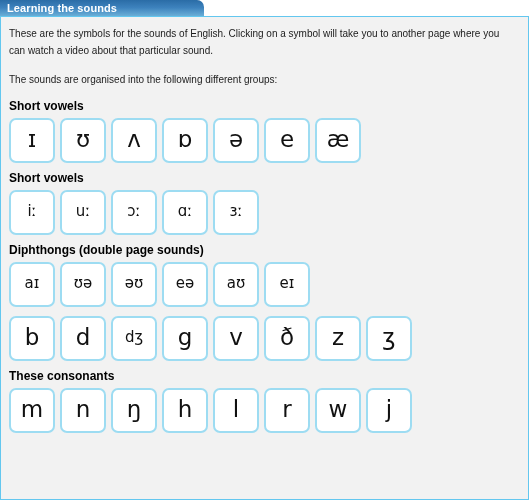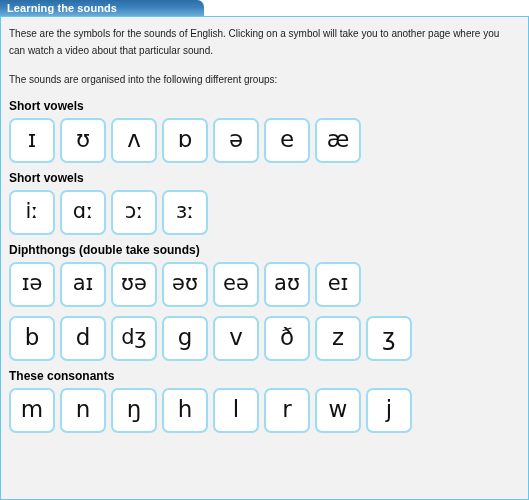--- a/index.html
+++ b/index.html
@@ -105,21 +105,21 @@
     justify-content: center;
     font-family: "DejaVu Sans", sans-serif;
     font-size: 23px;
     color: #111111;
     line-height: 1;
     cursor: pointer;
     padding-bottom: 2px;
     user-select: none;
   }
   .symbol-btn.narrow-text {
-    font-size: 21px;
+    font-size: 15px;
   }
 </style>
 </head>
 <body>
 
 <div id="app">
 
   <div class="tab-strip">
     <div class="tab">Learning the sounds</div>
   </div>
@@ -141,29 +141,29 @@
               <div class="symbol-btn">ɒ</div>
               <div class="symbol-btn">ə</div>
               <div class="symbol-btn">e</div>
               <div class="symbol-btn">æ</div>
             </div>
           </div>
           <div class="group">
             <div class="group-title">Short vowels</div>
             <div class="symbol-row">
               <div class="symbol-btn narrow-text">iː</div>
+              <div class="symbol-btn narrow-text">uː</div>
+              <div class="symbol-btn narrow-text">ɔː</div>
               <div class="symbol-btn narrow-text">ɑː</div>
-              <div class="symbol-btn narrow-text">ɔː</div>
               <div class="symbol-btn narrow-text">ɜː</div>
             </div>
           </div>
           <div class="group">
-            <div class="group-title">Diphthongs (double take sounds)</div>
-            <div class="symbol-row">
-              <div class="symbol-btn narrow-text">ɪə</div>
+            <div class="group-title">Diphthongs (double page sounds)</div>
+            <div class="symbol-row">
               <div class="symbol-btn narrow-text">aɪ</div>
               <div class="symbol-btn narrow-text">ʊə</div>
               <div class="symbol-btn narrow-text">əʊ</div>
               <div class="symbol-btn narrow-text">eə</div>
               <div class="symbol-btn narrow-text">aʊ</div>
               <div class="symbol-btn narrow-text">eɪ</div>
             </div>
           </div>
           <div class="group">
             <div class="symbol-row">

